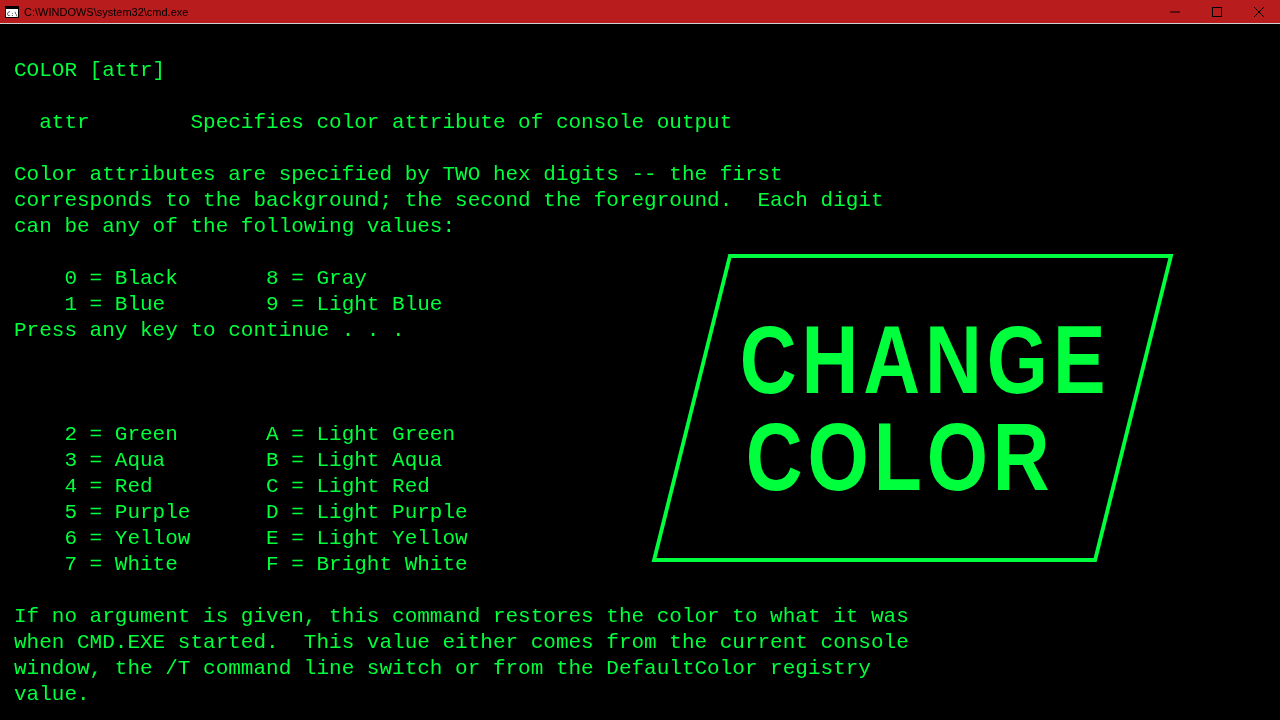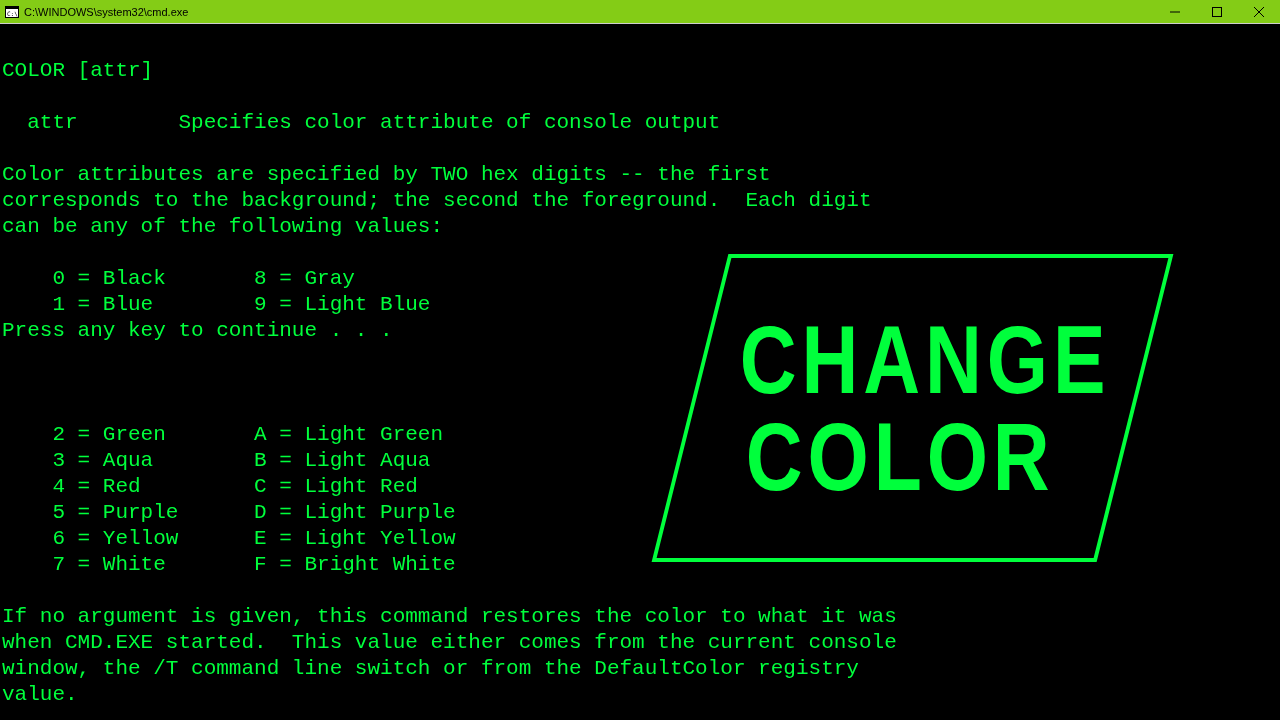--- a/index.html
+++ b/index.html
@@ -4,21 +4,21 @@
 <style>
   * { box-sizing: border-box; margin: 0; padding: 0; }
   html, body { width: 1280px; height: 720px; overflow: hidden; background: #000; }
   body { font-family: "Segoe UI", Tahoma, sans-serif; }
 
   
   .titlebar {
     display: flex;
     align-items: center;
     height: 24px;
-    background: #84cc16;
+    background: #b91c1c;
     border-bottom: 1px solid #cfcfcf;
     font-size: 11px;
     color: #000;
   }
   .titlebar .app-icon {
     width: 16px; height: 16px;
     margin: 0 4px 0 4px;
     display: inline-flex; align-items: center; justify-content: center;
   }
   .titlebar .app-icon svg { display:block; }
@@ -34,21 +34,21 @@
   
   .terminal {
     position: relative;
     width: 1188px;
     height: 696px; 
     background: #000000;
     color: #00ff3c;
     font-family: "Consolas", "Courier New", monospace;
     font-size: 21px;
     line-height: 26px;
-    padding: 8px 10px 8px 2px;
+    padding: 8px 10px 8px 14px;
     white-space: pre;
   }
   .terminal .line { display:block; }
 
   
   .badge-wrap {
     position: absolute;
     left: 690px;
     top: 230px;
     width: 445px;

